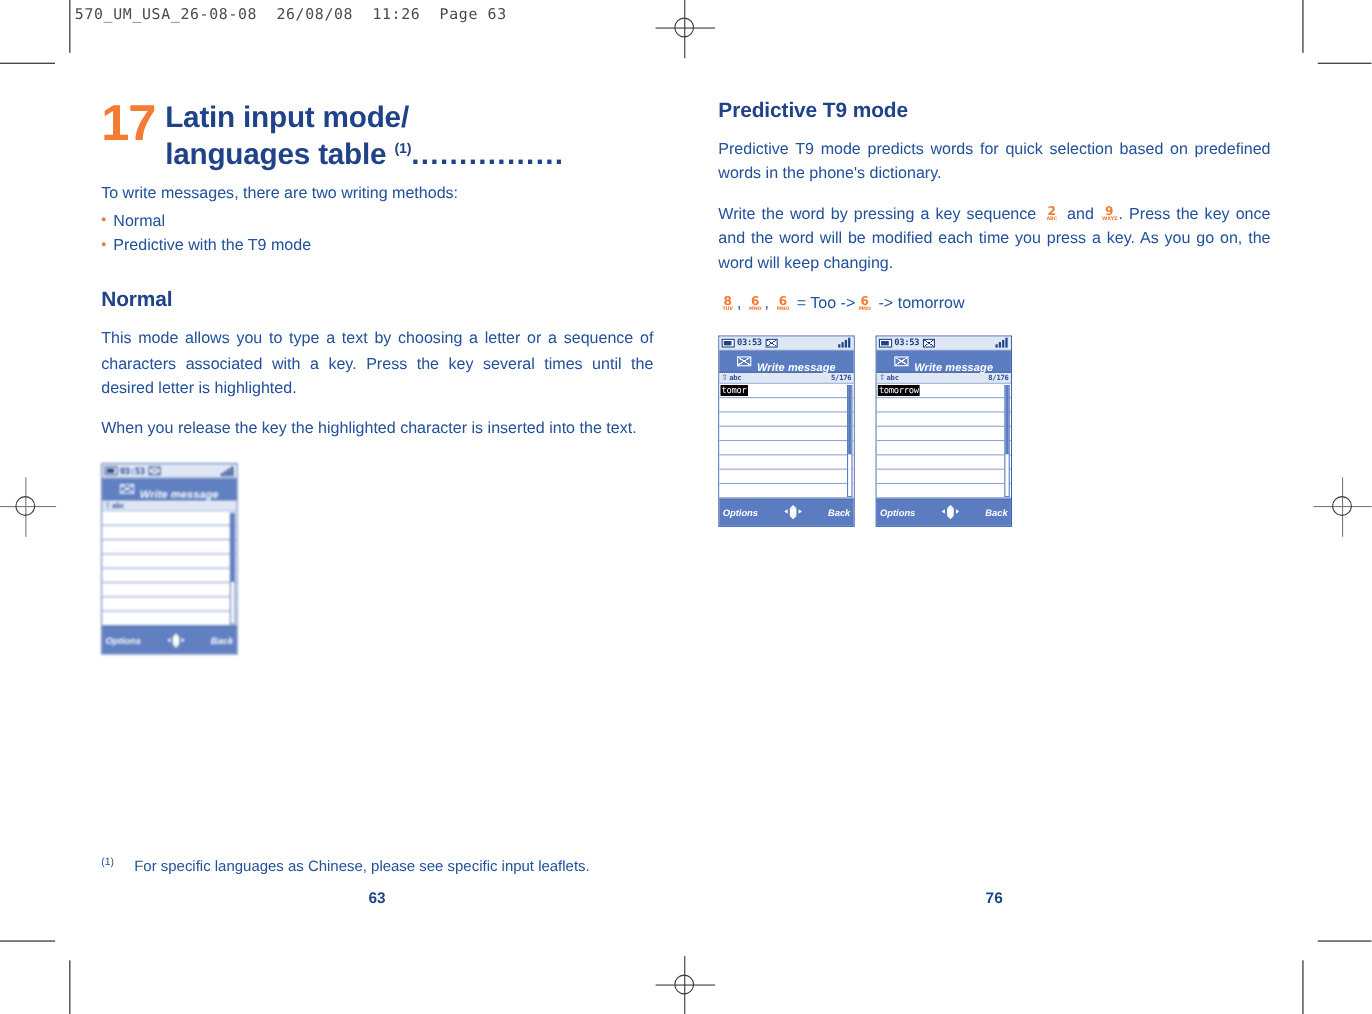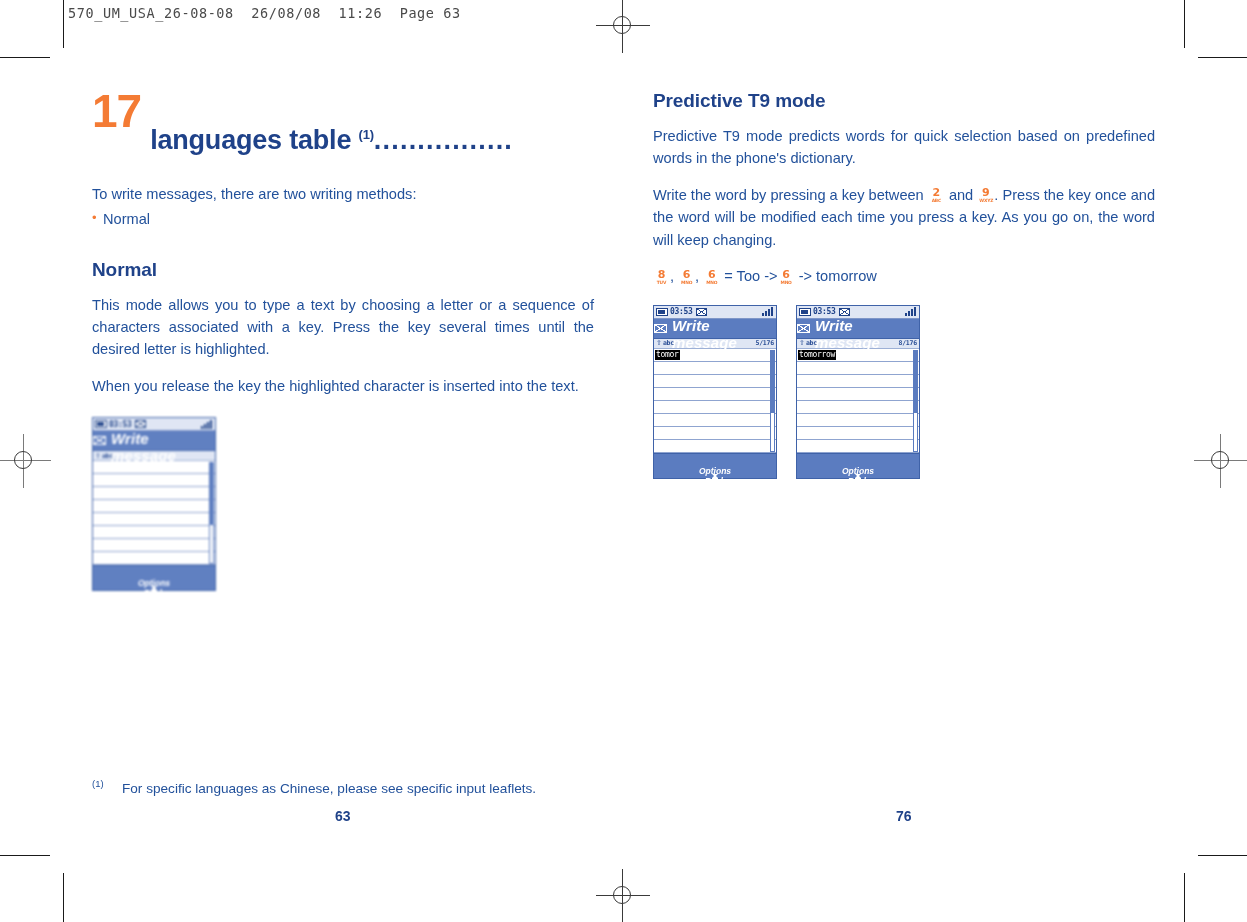--- a/index.html
+++ b/index.html
@@ -56,21 +56,21 @@
     top: 90px;
     width: 502px;
   }
   .col-left  { left: 92px; }
   .col-right { left: 653px; }
 
   
   .chapter {
     display: flex;
     align-items: flex-start;
-    margin-bottom: 26px;
+    margin-bottom: 8px;
   }
   .chapter-num {
     color: #f47b34;
     font-size: 46px;
     font-weight: bold;
     line-height: 0.92;
     letter-spacing: -1px;
     padding-right: 9px;
     flex: none;
   }
@@ -262,21 +262,21 @@
   .ph-title .tenv::before {
     content: "";
     position: absolute; left: 0; top: 0;
     width: 100%; height: 100%;
     background:
       linear-gradient(to bottom right, transparent 44%, #ffffff 45%, #ffffff 53%, transparent 54%),
       linear-gradient(to bottom left, transparent 44%, #ffffff 45%, #ffffff 53%, transparent 54%);
   }
   .ph-title .ttxt {
     color: #ffffff;
-    font-size: 15px;
+    font-size: 10px;
     font-weight: bold;
     font-style: italic;
     letter-spacing: 0.1px;
     font-family: "Liberation Sans", sans-serif;
     margin-top: 12px;
   }
 
   .ph-modebar {
     height: 10px;
     background: #dfe6f4;
@@ -350,21 +350,20 @@
   }
 
   .ph-soft {
     height: 15px;
     background: #5b7cc0;
     display: flex;
     align-items: center;
     padding: 12px 3px;
     box-sizing: border-box;
     border-top: 1px solid #3f62a8;
-    flex-direction: column;
   }
   .ph-soft .sk {
     color: #ffffff;
     font-size: 8.5px;
     font-weight: bold;
     font-style: italic;
     font-family: "Liberation Sans", sans-serif;
   }
   .ph-soft .nav {
     margin: 0 auto;
@@ -457,29 +456,30 @@
     <div class="circ"></div>
 </div>
 
 <div class="slug">570_UM_USA_26-08-08  26/08/08  11:26  Page 63</div>
 
 <div class="col col-left">
 
   <div class="chapter">
     <div class="chapter-num">17</div>
     <div class="chapter-title">
-      <br>
+      <span>Latin input mode/</span><br>
       <span>languages table</span>
       <span class="sup">(1)</span><span class="dots">................</span>
     </div>
   </div>
 
   <div class="intro">To write messages, there are two writing methods:</div>
   <ul class="bullets">
     <li>Normal</li>
+    <li>Predictive with the T9 mode</li>
   </ul>
 
   <h2 class="sec">Normal</h2>
   <p class="body">This mode allows you to type a text by choosing a letter or a sequence of characters associated with a key. Press the key several times until the desired letter is highlighted.</p>
   <p class="body last">When you release the key the highlighted character is inserted into the text.</p>
 
   <div class="phone-wrap-left">
     <div class="phone blurry">
       <div class="ph-status">
         <div class="ph-batt">
@@ -533,21 +533,21 @@
   </div>
 </div>
 
 <div class="col col-right">
 
   <h2 class="sec first">Predictive T9 mode</h2>
 
   <p class="body">Predictive T9 mode predicts words for quick selection based on predefined words in the phone's dictionary.</p>
 
   <p class="body">
-    <span>Write the word by pressing a key between</span>
+    <span>Write the word by pressing a key sequence</span>
     <span class="keyglyph">
       <span class="kd">2</span>
       <span class="kl">ABC</span>
     </span>
     <span>and</span>
     <span class="keyglyph">
       <span class="kd">9</span>
       <span class="kl">WXYZ</span>
     </span><span>. Press the key once and the word will be modified each time you press a key. As you go on, the word will keep changing.</span>
   </p>

